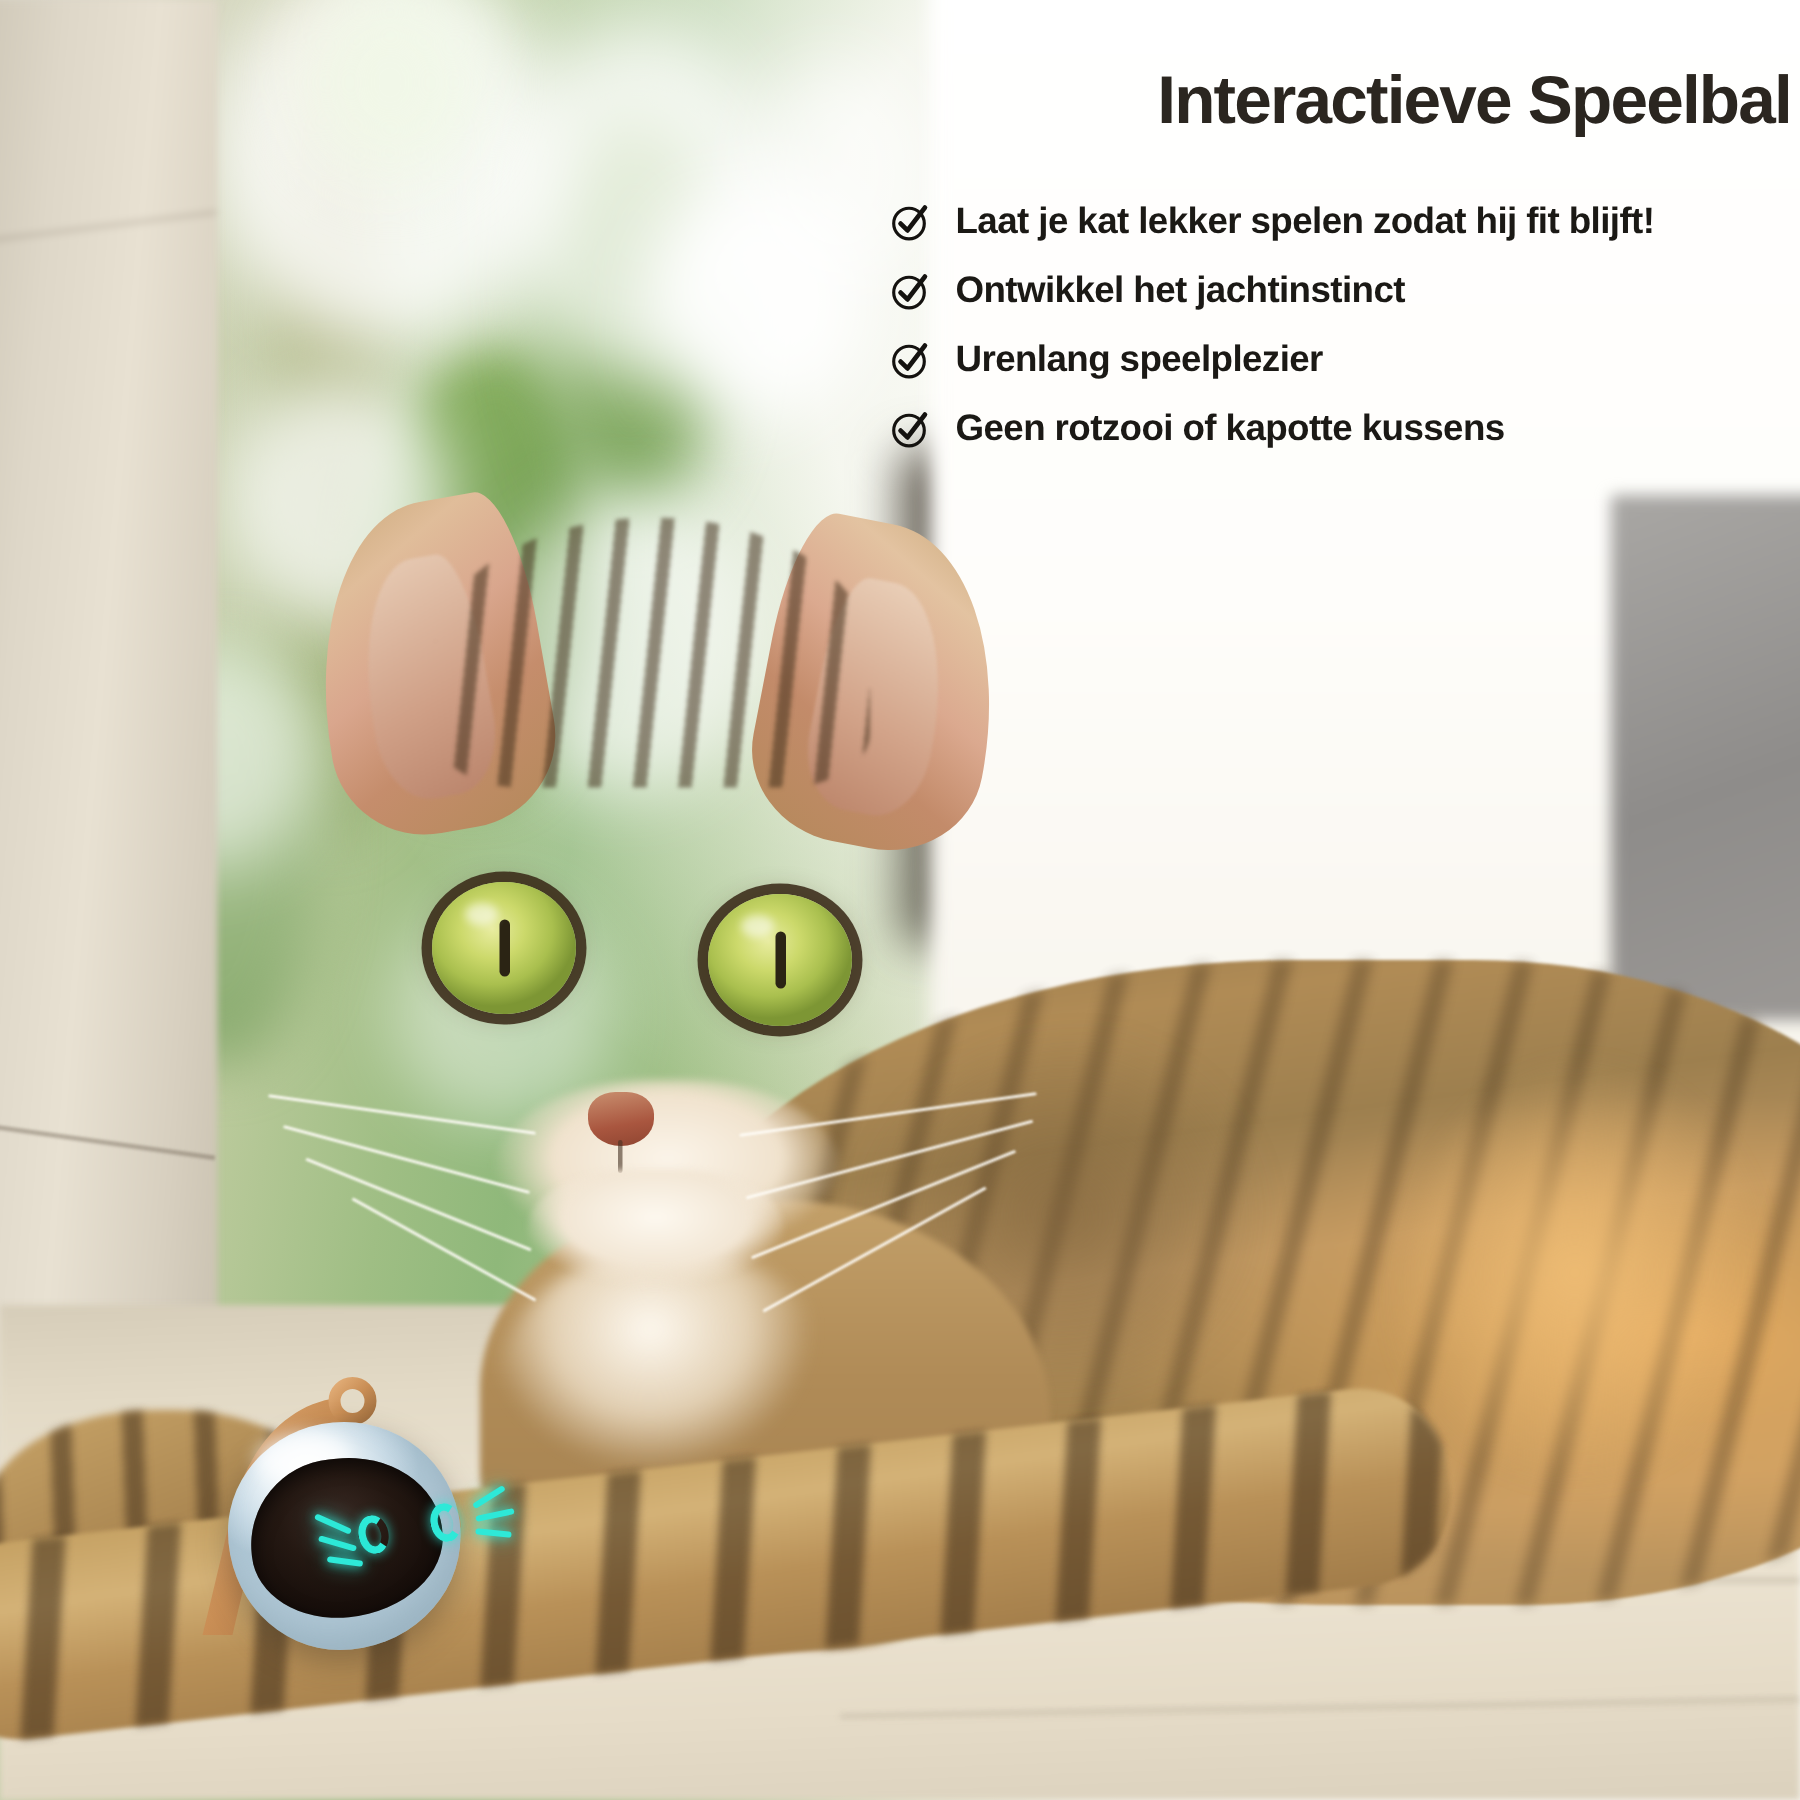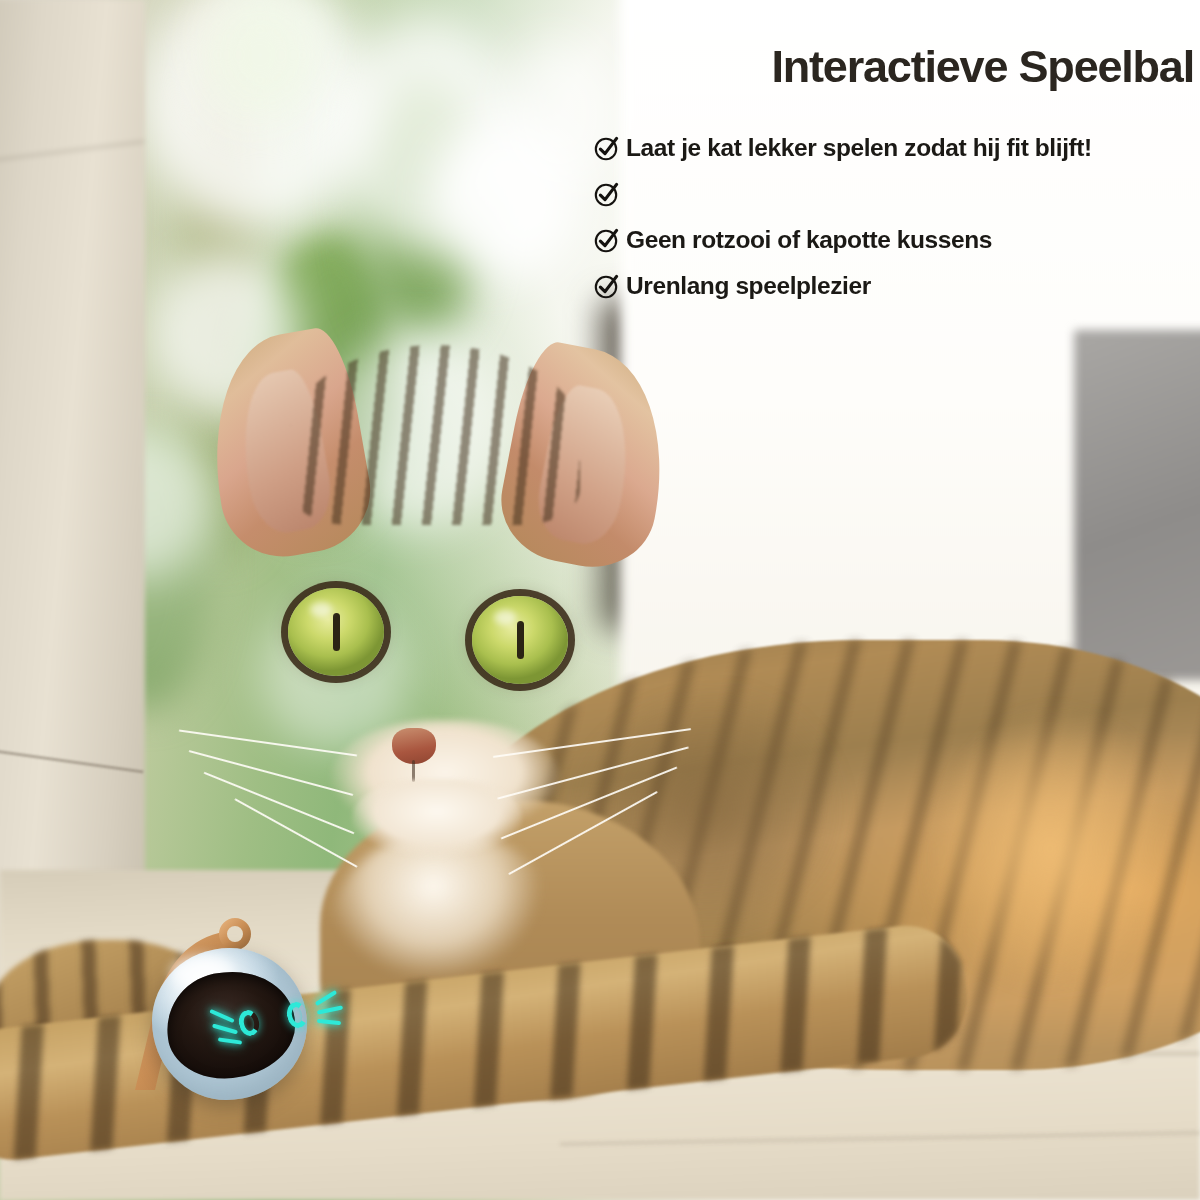--- a/index.html
+++ b/index.html
@@ -297,21 +297,21 @@
   .copy{
     position:absolute; left:594px; top:44px; width:600px;
   }
   .headline{
     font-size:45px; font-weight:700; letter-spacing:-1.2px; line-height:1.0;
     color:#2b2620; white-space:nowrap; margin-left:4px;
     text-shadow:0 1px 2px rgba(255,255,255,.6);
   }
   .bullets{ list-style:none; margin-top:36px; }
   .bullet{
-    display:flex; align-items:center; gap:6px; height:46px;
+    display:flex; align-items:center; gap:17px; height:46px;
   }
   .check{
     flex:0 0 auto; width:26px; height:26px; position:relative; display:block;
   }
   .bullet-text{
     font-size:24.5px; font-weight:700; color:#1b1915; letter-spacing:-.4px;
     white-space:nowrap; text-shadow:0 1px 2px rgba(255,255,255,.55);
   }
 </style>
 </head>
@@ -438,38 +438,39 @@
         <span class="bullet-text">Laat je kat lekker spelen zodat hij fit blijft!</span>
       </li>
 
       <li class="bullet">
         <span class="check">
           <svg viewBox="0 0 26 26" width="26" height="26">
             <circle cx="12" cy="14" r="10.2" fill="none" stroke="#14120f" stroke-width="2.1"></circle>
             <path d="M6.4 14.1 L11 18.6 L22.6 3.4" fill="none" stroke="#14120f" stroke-width="3.2" stroke-linecap="round" stroke-linejoin="round"></path>
           </svg>
         </span>
+        <span class="bullet-text">Ontwikkel het jachtinstinct</span>
+      </li>
+
+      <li class="bullet">
+        <span class="check">
+          <svg viewBox="0 0 26 26" width="26" height="26">
+            <circle cx="12" cy="14" r="10.2" fill="none" stroke="#14120f" stroke-width="2.1"></circle>
+            <path d="M6.4 14.1 L11 18.6 L22.6 3.4" fill="none" stroke="#14120f" stroke-width="3.2" stroke-linecap="round" stroke-linejoin="round"></path>
+          </svg>
+        </span>
+        <span class="bullet-text">Urenlang speelplezier</span>
       </li>
 
       <li class="bullet">
         <span class="check">
           <svg viewBox="0 0 26 26" width="26" height="26">
             <circle cx="12" cy="14" r="10.2" fill="none" stroke="#14120f" stroke-width="2.1"></circle>
             <path d="M6.4 14.1 L11 18.6 L22.6 3.4" fill="none" stroke="#14120f" stroke-width="3.2" stroke-linecap="round" stroke-linejoin="round"></path>
           </svg>
         </span>
         <span class="bullet-text">Geen rotzooi of kapotte kussens</span>
       </li>
 
-      <li class="bullet">
-        <span class="check">
-          <svg viewBox="0 0 26 26" width="26" height="26">
-            <circle cx="12" cy="14" r="10.2" fill="none" stroke="#14120f" stroke-width="2.1"></circle>
-            <path d="M6.4 14.1 L11 18.6 L22.6 3.4" fill="none" stroke="#14120f" stroke-width="3.2" stroke-linecap="round" stroke-linejoin="round"></path>
-          </svg>
-        </span>
-        <span class="bullet-text">Urenlang speelplezier</span>
-      </li>
-
     </ul>
   </div>
 
 </div>
 
 </body></html>

